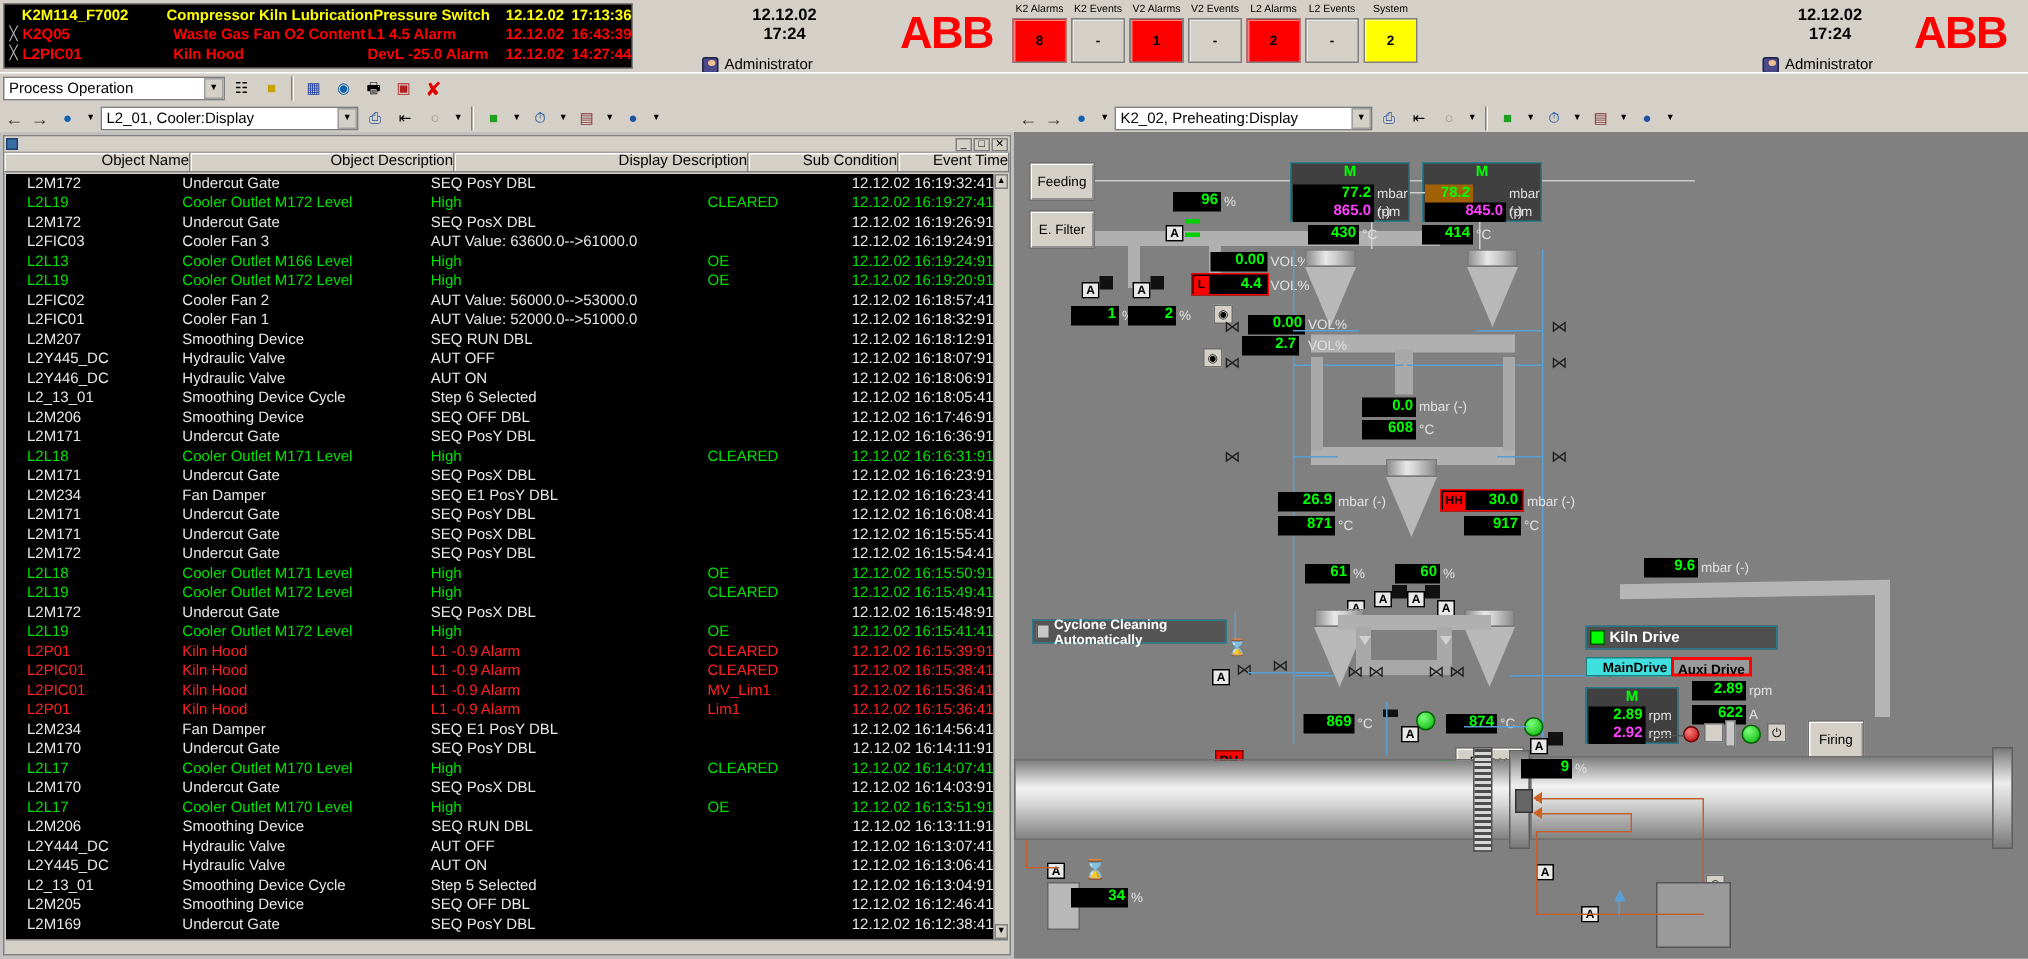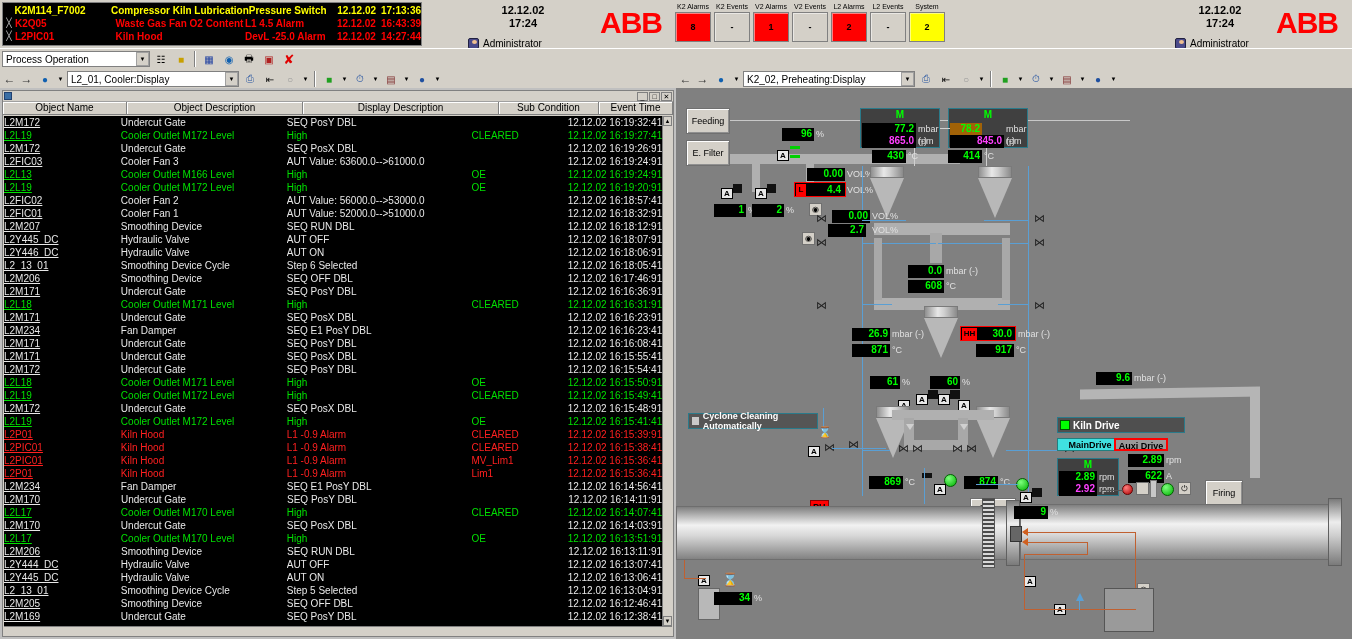--- a/index.html
+++ b/index.html
@@ -137,34 +137,34 @@
   #ev-title-text{ flex:1; font-size:8px; white-space:nowrap;margin-top:29px; }
   .winbtn{
     width:11px;height:9px;background:#d4d0c8;border:1px solid #808080;
     font-size:7px;line-height:7px;text-align:center;margin-left:1px;color:#000;
   }
   #ev-colhdr {
     display:flex; height:13px; background:#d4d0c8;
     border-bottom:1px solid #808080;
   }
   .ch {
-    font-size:10px; color:#000; text-align:center; line-height:12px;
+    font-size:10px; color:#000; text-align:right; line-height:12px;
     border-right:1px solid #808080;
     box-shadow: inset 1px 1px 0 #fff;
     background:#d4d0c8; white-space:nowrap; overflow:hidden;
   }
   #ev-body {
     position:absolute; left:1px; top:25px; right:11px; bottom:10px;
     background:#000; overflow:hidden;
   }
   .evrow { display:flex; height:13px; line-height:13px; font-size:10px; white-space:nowrap; }
   .evrow.white { color:#e8e8e8; }
   .evrow.green { color:#00e000; }
   .evrow.red   { color:#ff2020; }
-  .c-name { width:124px; padding-left:0; overflow:hidden;text-decoration:underline;}
+  .c-name { width:124px; padding-left:14px; overflow:hidden;}
   .c-desc { width:176px; overflow:hidden;}
   .c-msg  { width:196px; overflow:hidden;}
   .c-sub  { width:100px; overflow:hidden;}
   .c-time { width:auto; padding-left:2px; overflow:hidden;}
   #ev-vscroll {
     position:absolute; right:1px; top:25px; width:10px; bottom:10px;
     background:#d4d0c8; border-left:1px solid #808080;
   }
   .sbtn{ height:10px; background:#d4d0c8; border:1px solid #808080;
          font-size:6px; text-align:center; line-height:8px; color:#000;}

